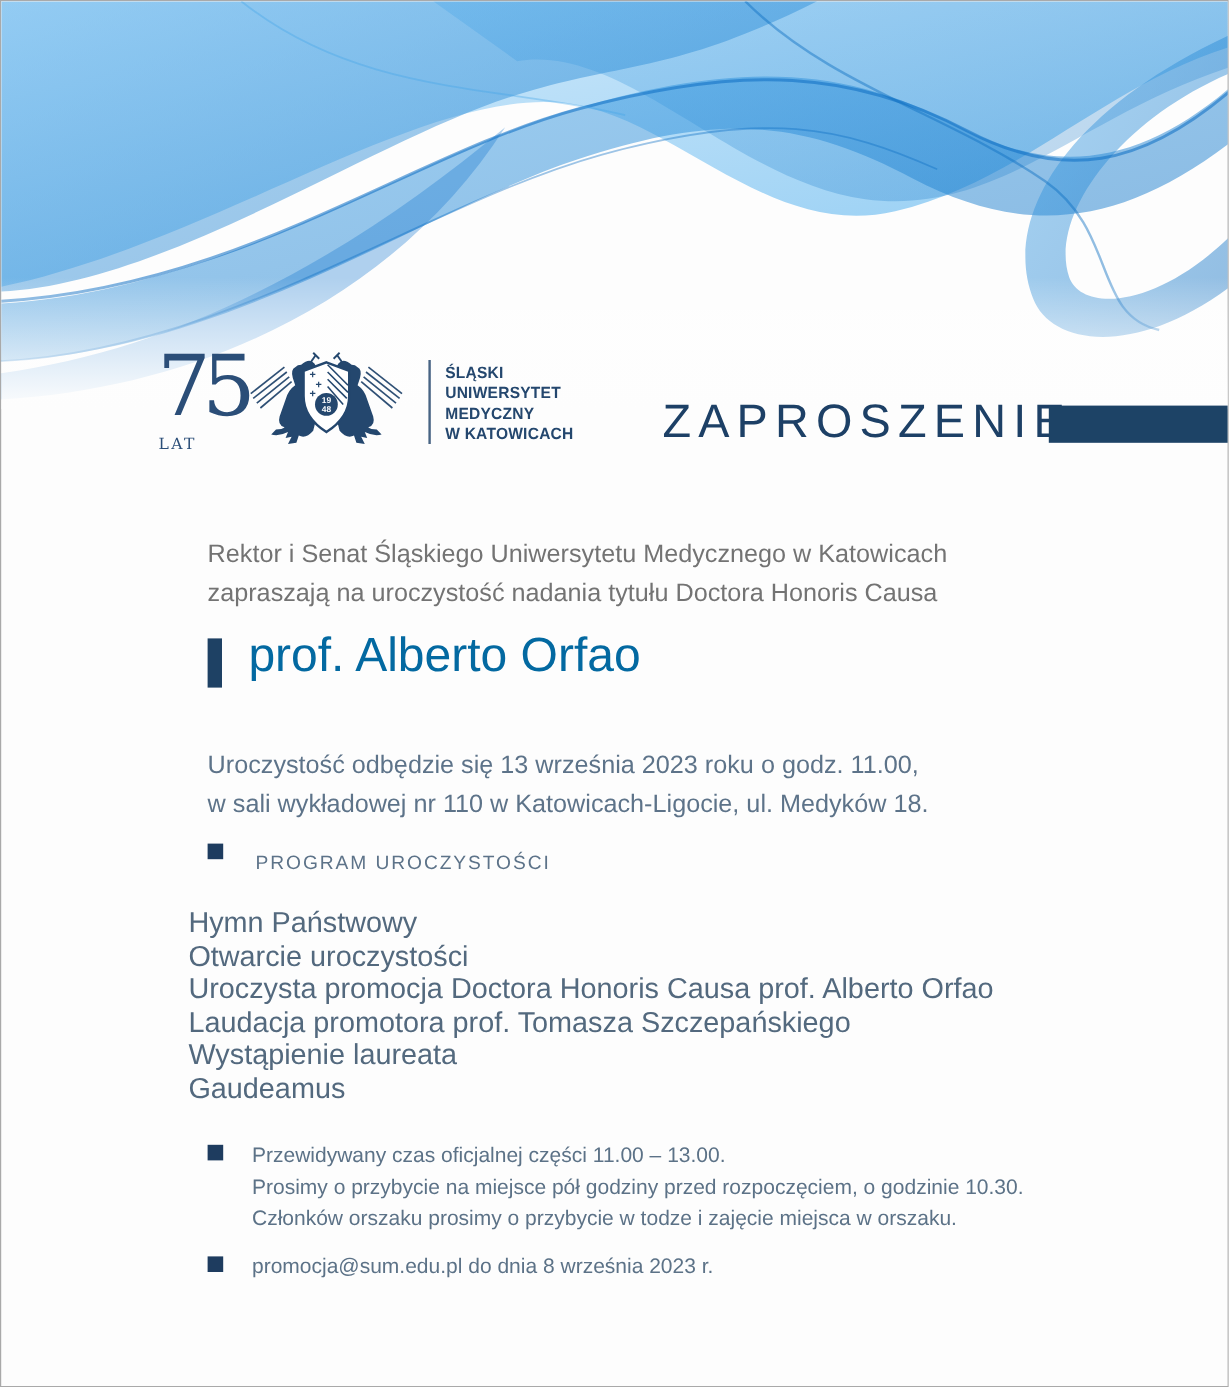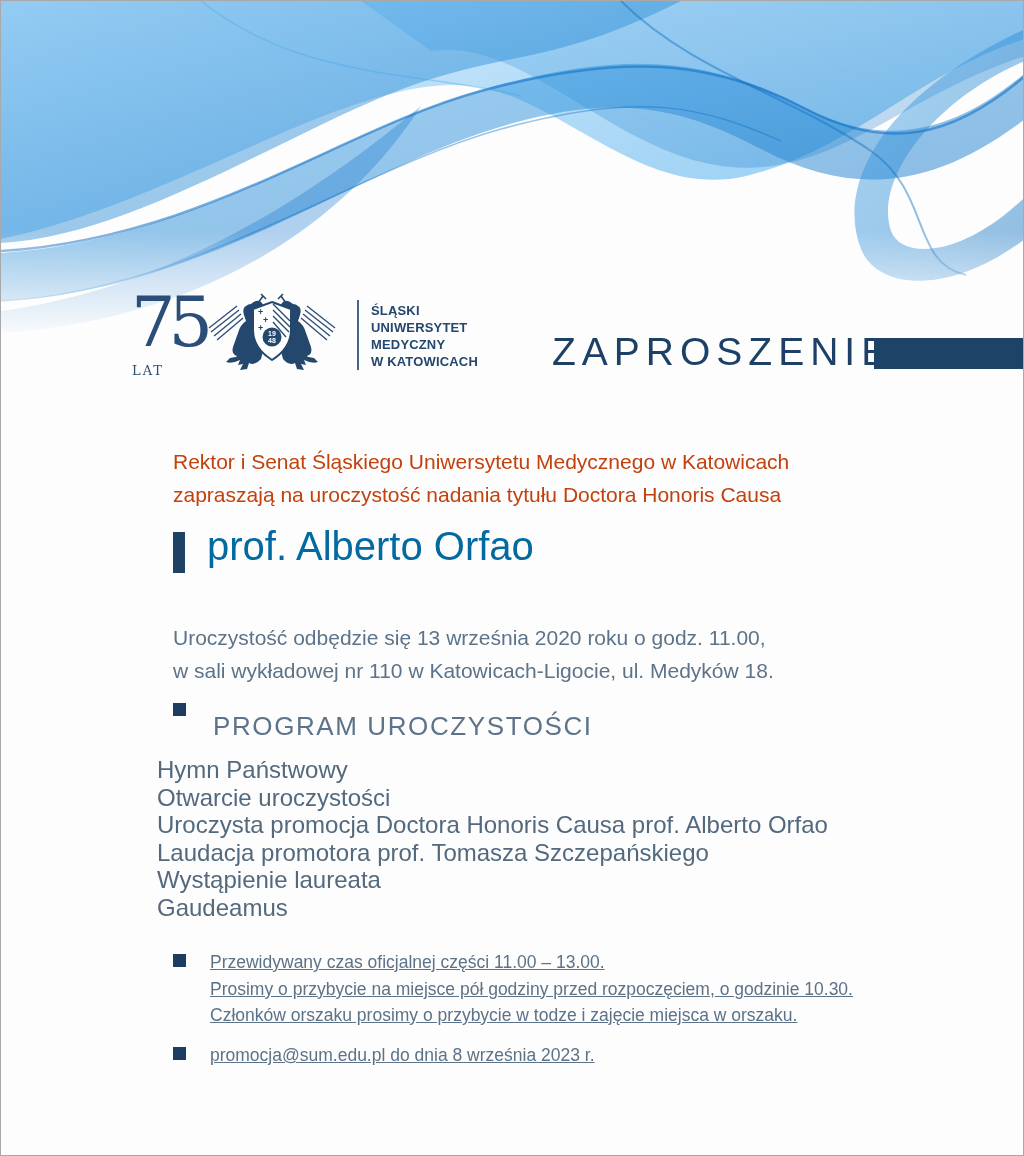--- a/index.html
+++ b/index.html
@@ -32,33 +32,33 @@
     color:#24476e;font-weight:bold;font-size:13.5px;line-height:17px;
     letter-spacing:.2px;transform:scaleX(.96);transform-origin:left top;
   }
   .zaproszenie{
     position:absolute;left:551px;top:329px;
     font-size:39px;font-weight:300;letter-spacing:6px;
     color:#1d4066;
   }
   .title-bar{position:absolute;left:873px;top:337px;width:151px;height:31px;background:#1d4366;}
   
-  .intro{position:absolute;left:172px;top:444px;font-size:21px;line-height:33px;color:#c2410c;}
+  .intro{position:absolute;left:172px;top:444px;font-size:21px;line-height:33px;color:#737373;}
   .honoree-row{position:absolute;left:172px;top:529px;}
   .honoree-marker{position:absolute;left:0;top:2px;width:12px;height:41px;background:#1e4164;}
   .honoree-name{position:absolute;left:34px;top:-6px;font-size:40px;font-weight:300;color:#0369a1;white-space:nowrap;}
   .details{position:absolute;left:172px;top:620px;font-size:21px;line-height:33px;color:#5d7389;}
   .program-header{position:absolute;left:172px;top:702px;}
   .sq{width:13px;height:13px;background:#1e3c5f;}
   .program-header .label{
     position:absolute;left:40px;top:8px;
-    font-size:26px;letter-spacing:1.6px;color:#5d7389;white-space:nowrap;
+    font-size:16px;letter-spacing:1.6px;color:#5d7389;white-space:nowrap;
   }
   .program-list{position:absolute;left:156px;top:755px;font-size:24px;line-height:27.5px;color:#53697e;}
-  .note{position:absolute;left:172px;font-size:17.5px;line-height:26.5px;color:#5c7287;text-decoration:underline;}
+  .note{position:absolute;left:172px;font-size:17.5px;line-height:26.5px;color:#5c7287;}
   .note .sq{position:absolute;left:0;top:5px;}
   .note .note-lines{margin-left:37px;}
   .line{white-space:nowrap;}
 </style>
 </head>
 <body>
 
 <div class="page">
 
   <div class="wave-banner">
@@ -153,21 +153,21 @@
     <div class="line">Rektor i Senat Śląskiego Uniwersytetu Medycznego w Katowicach</div>
     <div class="line">zapraszają na uroczystość nadania tytułu Doctora Honoris Causa</div>
   </div>
 
   <div class="honoree-row">
     <div class="honoree-marker"></div>
     <div class="honoree-name">prof. Alberto Orfao</div>
   </div>
 
   <div class="details">
-    <div class="line">Uroczystość odbędzie się 13 września 2020 roku o godz. 11.00,</div>
+    <div class="line">Uroczystość odbędzie się 13 września 2023 roku o godz. 11.00,</div>
     <div class="line">w sali wykładowej nr 110 w Katowicach-Ligocie, ul. Medyków 18.</div>
   </div>
 
   <div class="program-header">
     <div class="sq"></div>
     <div class="label">PROGRAM UROCZYSTOŚCI</div>
   </div>
 
   <div class="program-list">
     <div class="line">Hymn Państwowy</div>

